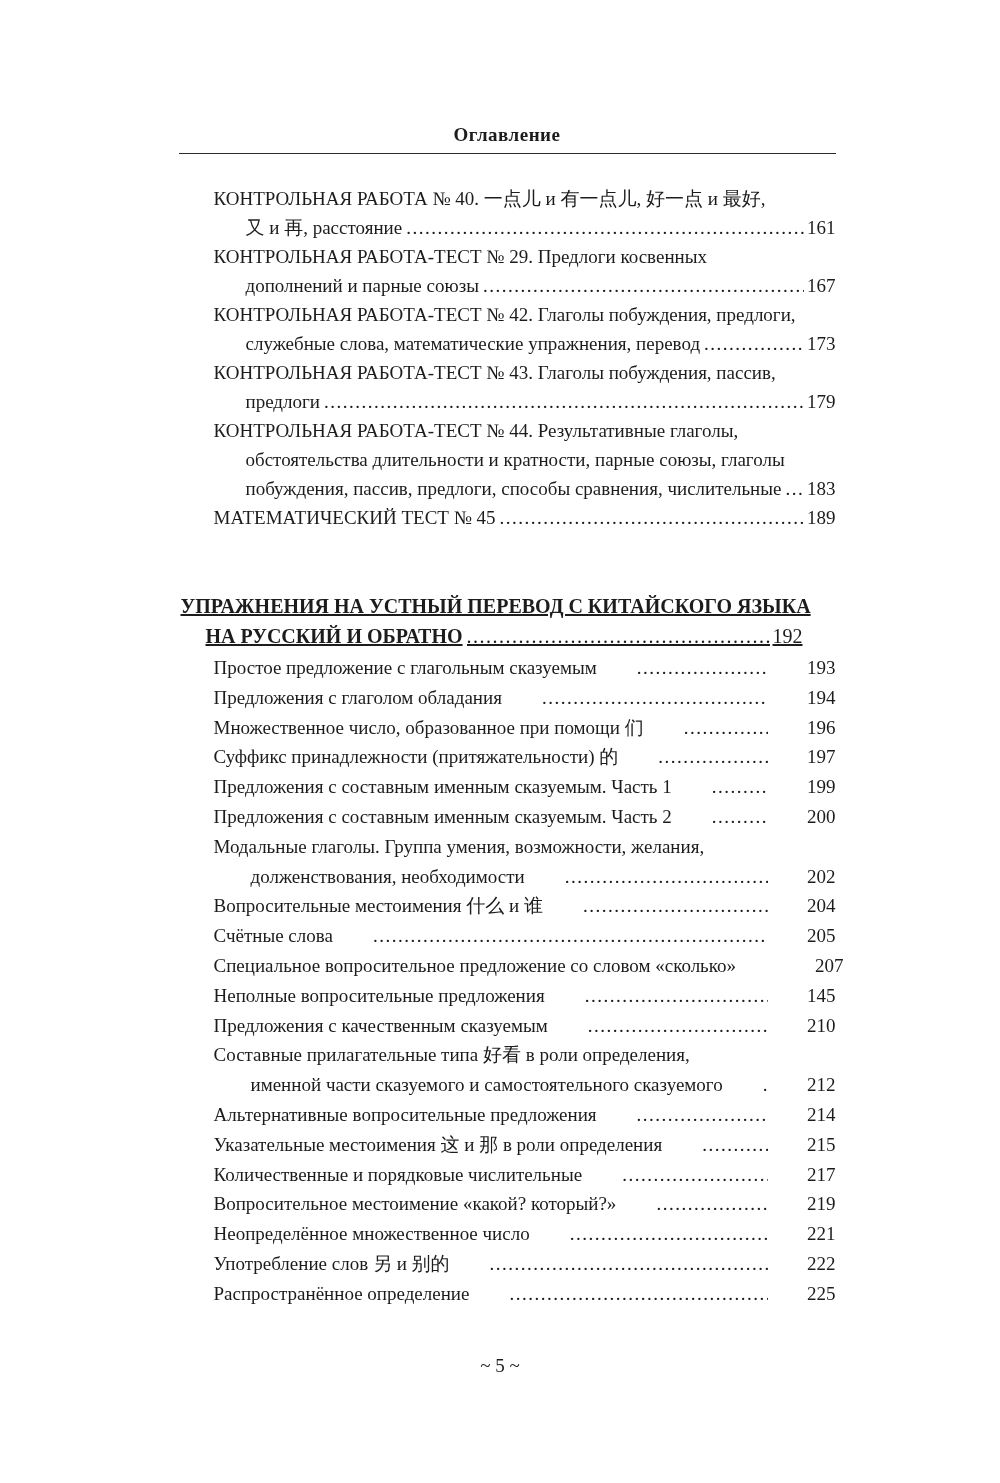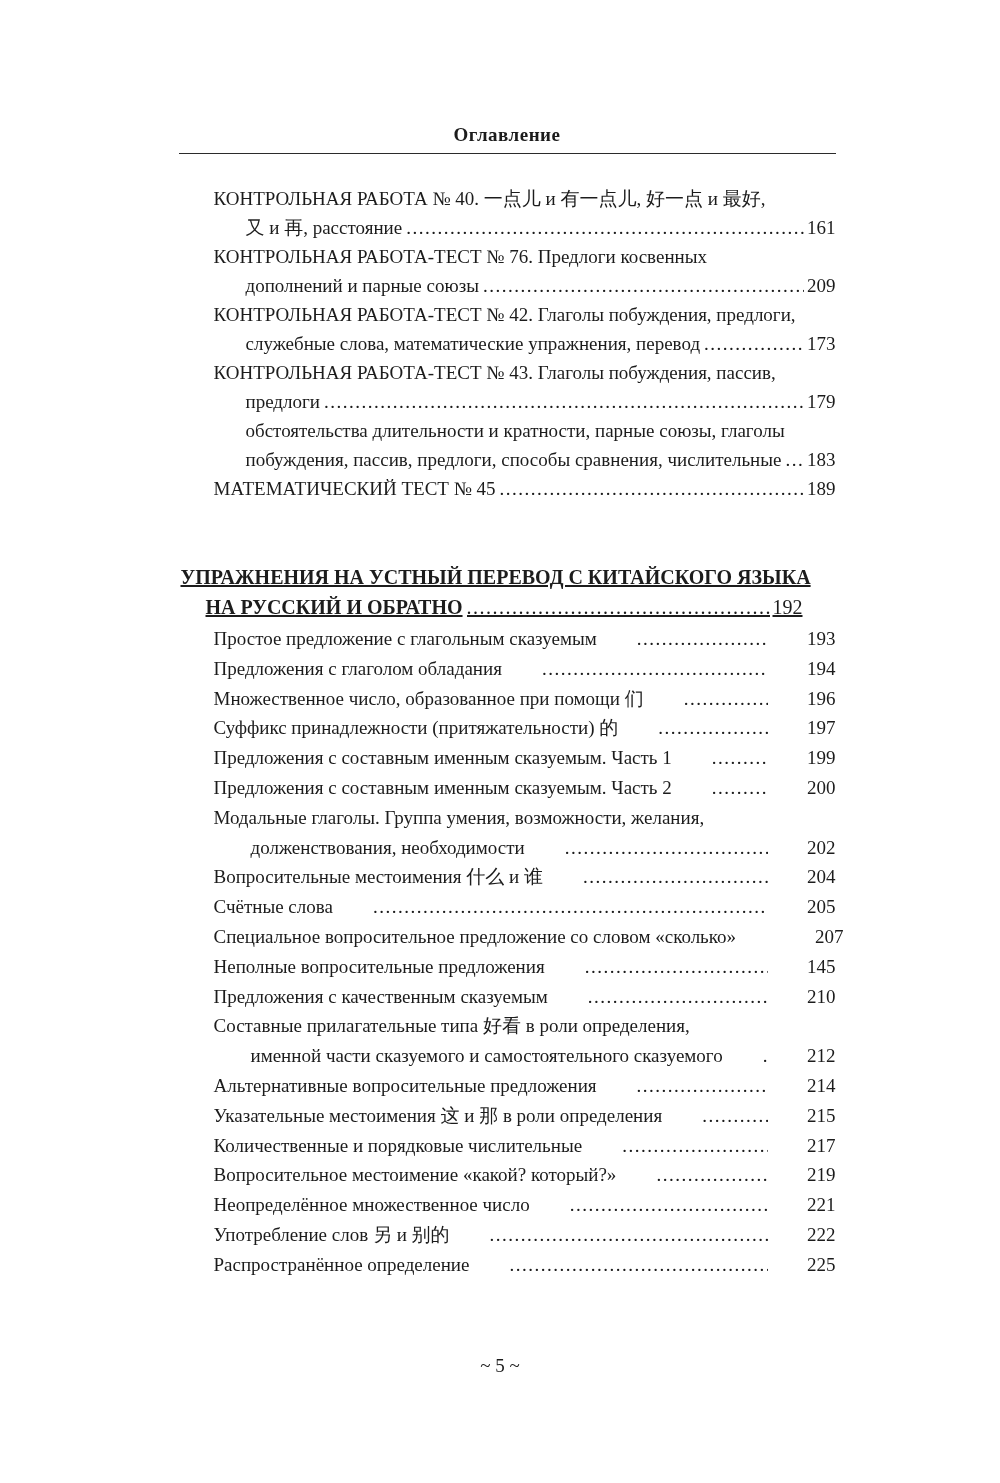--- a/index.html
+++ b/index.html
@@ -103,26 +103,26 @@
             <span class="txt">КОНТРОЛЬНАЯ РАБОТА № 40. 一点儿 и 有一点儿, 好一点 и 最好,</span>
           </div>
           <div class="line cont">
             <span class="txt">又 и 再, расстояние</span>
             <span class="leader"></span>
             <span class="pg">161</span>
           </div>
         </div>
         <div class="entry">
           <div class="line">
-            <span class="txt">КОНТРОЛЬНАЯ РАБОТА-ТЕСТ № 76. Предлоги косвенных</span>
+            <span class="txt">КОНТРОЛЬНАЯ РАБОТА-ТЕСТ № 29. Предлоги косвенных</span>
           </div>
           <div class="line cont">
             <span class="txt">дополнений и парные союзы</span>
             <span class="leader"></span>
-            <span class="pg">209</span>
+            <span class="pg">167</span>
           </div>
         </div>
         <div class="entry">
           <div class="line">
             <span class="txt">КОНТРОЛЬНАЯ РАБОТА-ТЕСТ № 42. Глаголы побуждения, предлоги,</span>
           </div>
           <div class="line cont">
             <span class="txt">служебные слова, математические упражнения, перевод</span>
             <span class="leader"></span>
             <span class="pg">173</span>
@@ -132,20 +132,23 @@
           <div class="line">
             <span class="txt">КОНТРОЛЬНАЯ РАБОТА-ТЕСТ № 43. Глаголы побуждения, пассив,</span>
           </div>
           <div class="line cont">
             <span class="txt">предлоги</span>
             <span class="leader"></span>
             <span class="pg">179</span>
           </div>
         </div>
         <div class="entry">
+          <div class="line">
+            <span class="txt">КОНТРОЛЬНАЯ РАБОТА-ТЕСТ № 44. Результативные глаголы,</span>
+          </div>
           <div class="line cont">
             <span class="txt">обстоятельства длительности и кратности, парные союзы, глаголы</span>
           </div>
           <div class="line cont">
             <span class="txt">побуждения, пассив, предлоги, способы сравнения, числительные</span>
             <span class="leader"></span>
             <span class="pg">183</span>
           </div>
         </div>
         <div class="entry">

